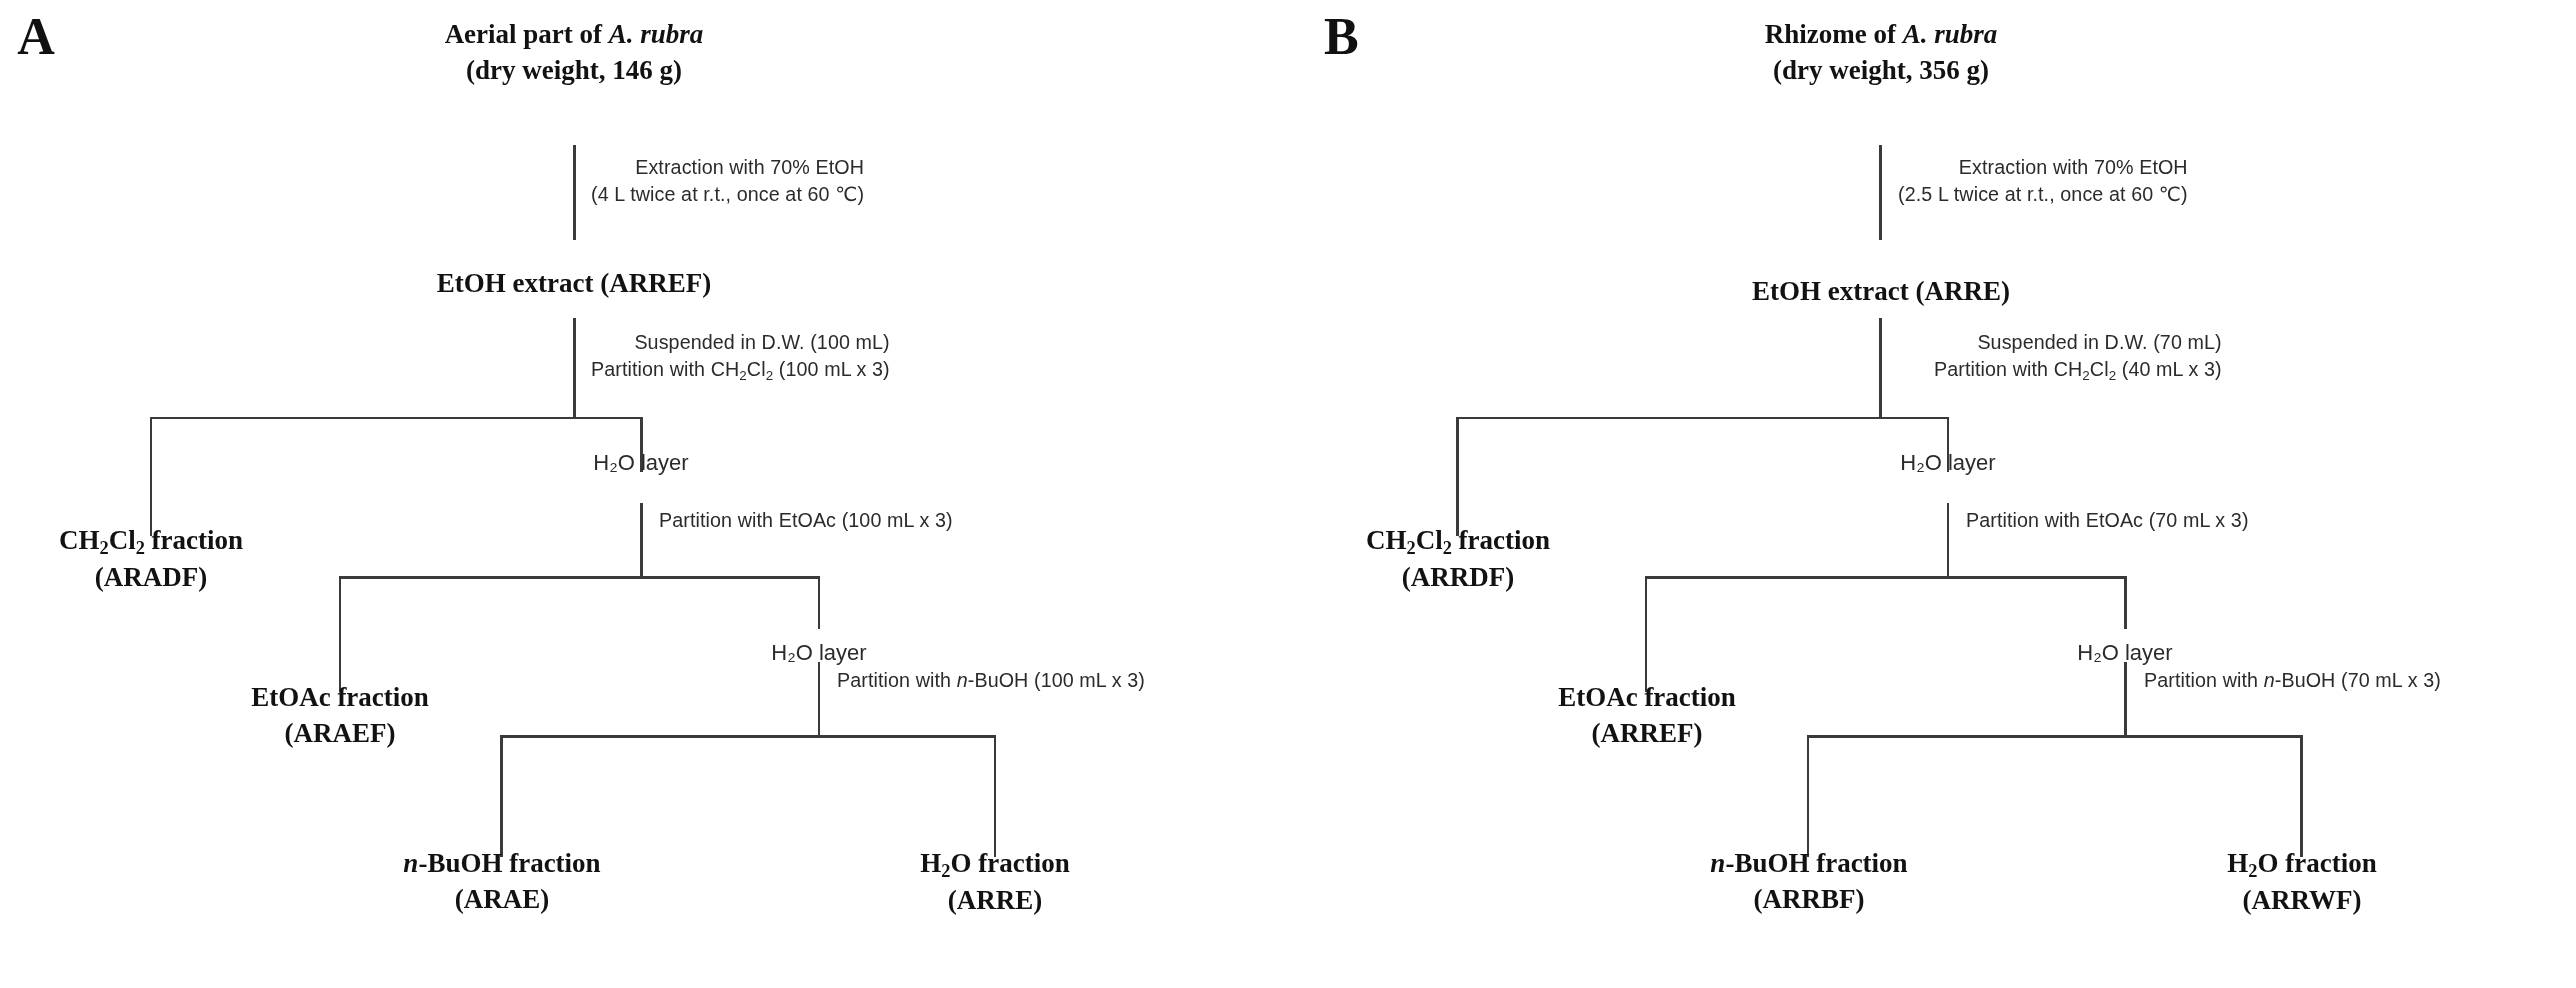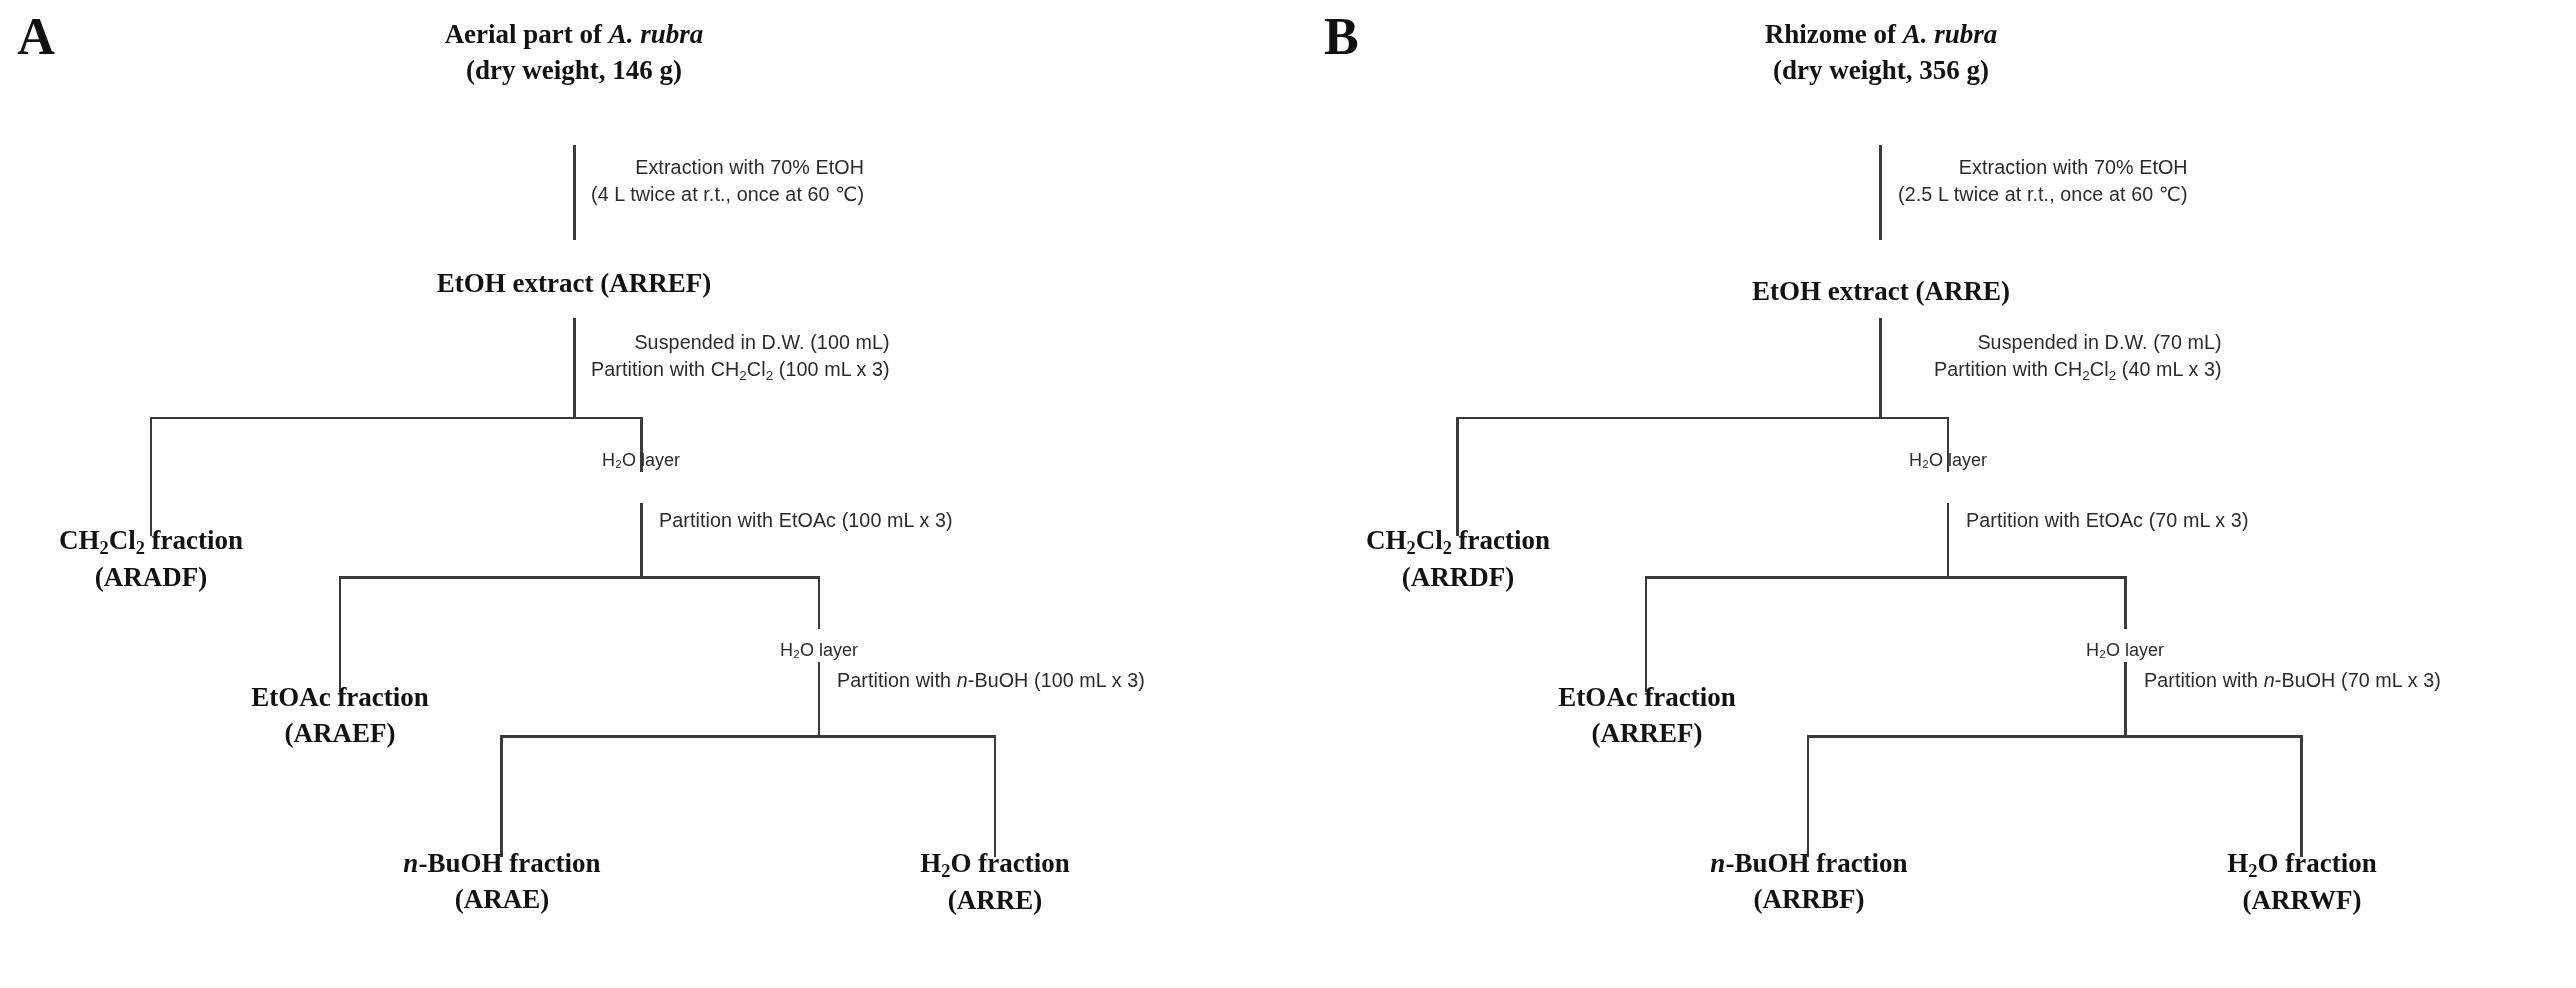--- a/index.html
+++ b/index.html
@@ -45,21 +45,21 @@
     line-height: 1.38;
     color: #2b2b2b;
     white-space: nowrap;
     letter-spacing: 0.1px;
     text-align: right;
   }
   .ann .l2 { display: block; }
   .layer {
     position: absolute;
     font-family: "Liberation Sans", "DejaVu Sans", sans-serif;
-    font-size: 18px;
+    font-size: 22px;
     color: #2b2b2b;
     white-space: nowrap;
     transform: translateX(-50%);
   }
   sub { font-size: 0.68em; vertical-align: -0.28em; }
   svg.wires {
     position: absolute;
     left: 0; top: 0;
     width: 2576px;
     height: 988px;

